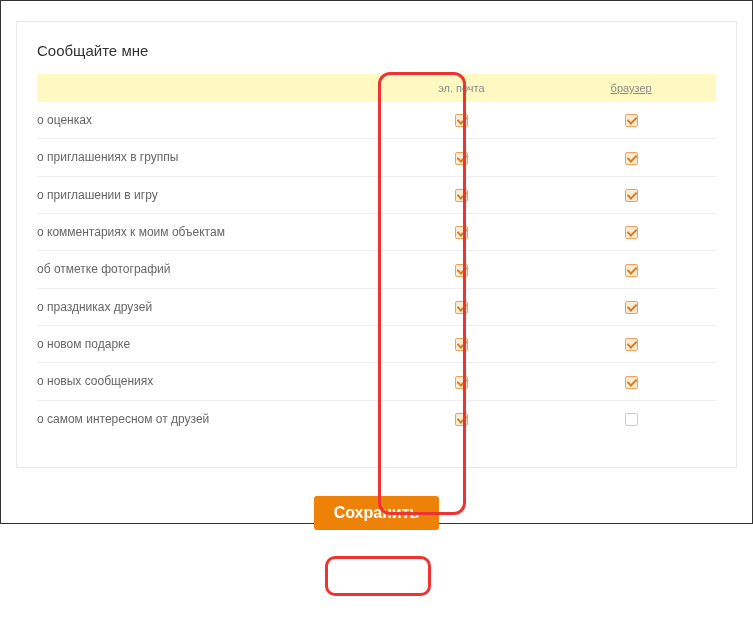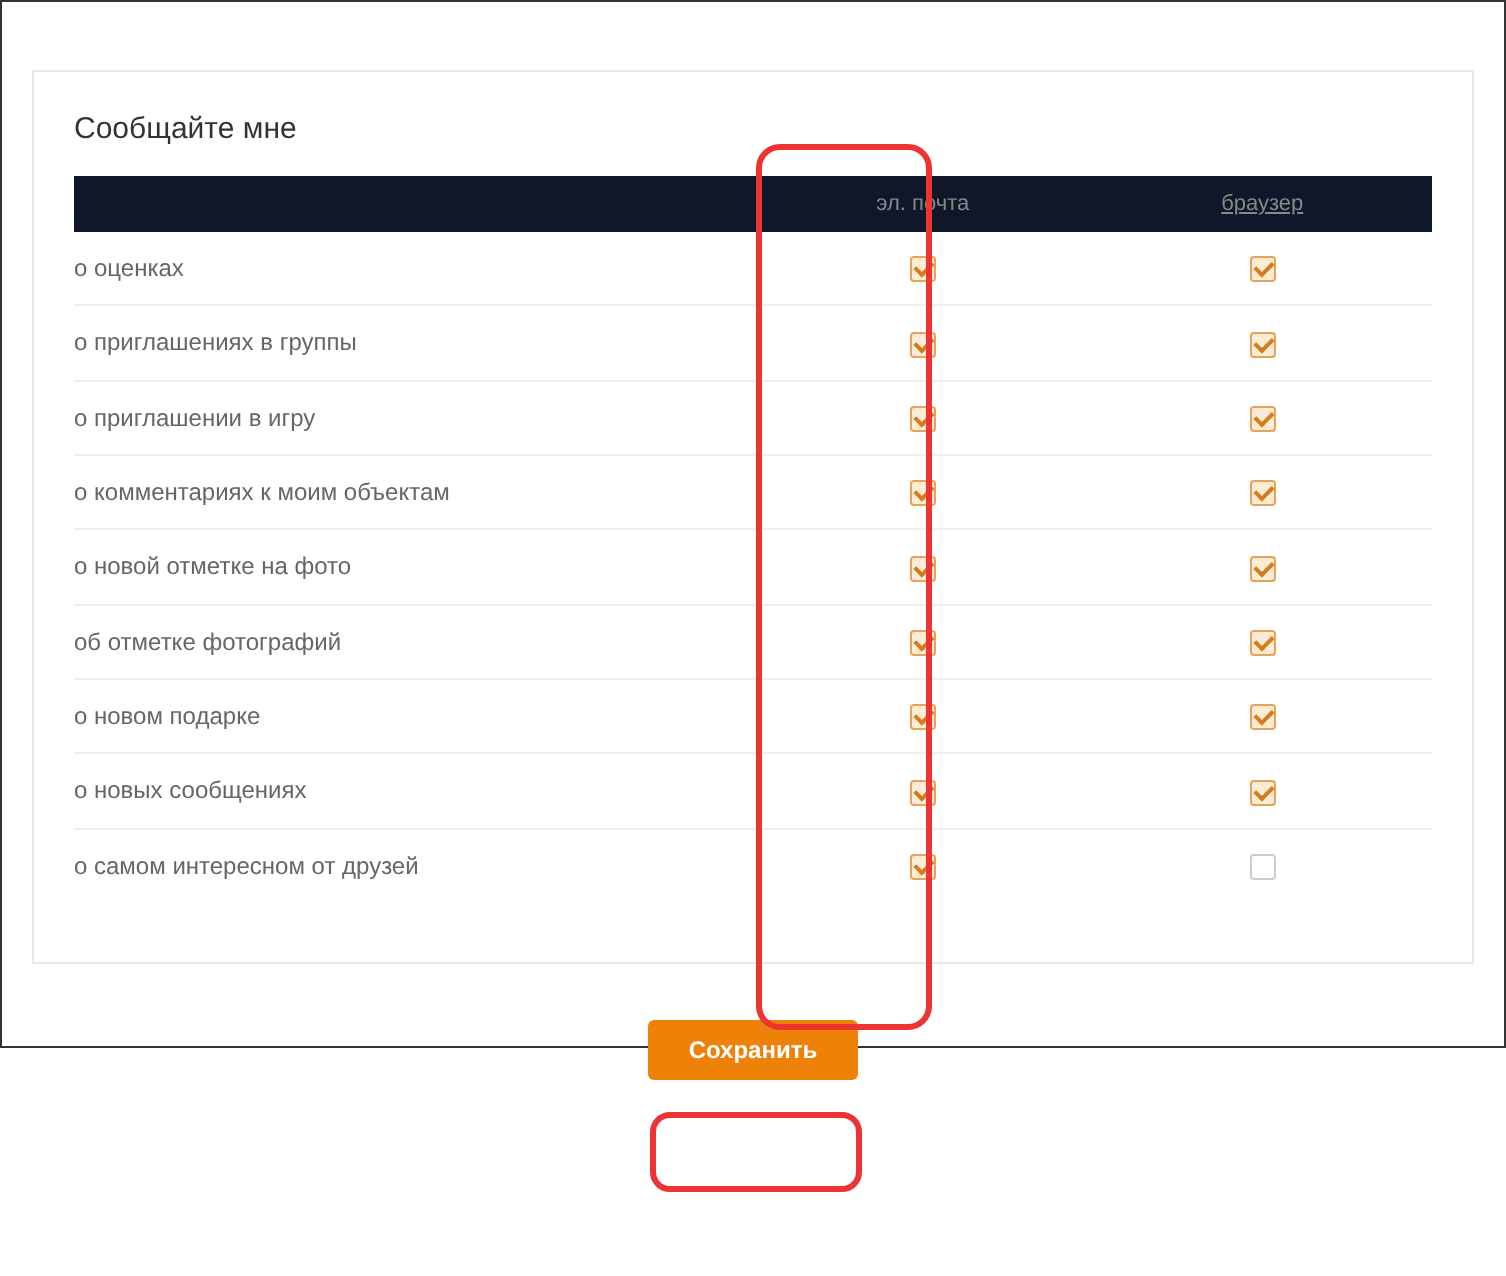--- a/index.html
+++ b/index.html
@@ -8,40 +8,40 @@
       background: #fff;
       padding: 0;
       width: 753px;
       height: 638px;
       position: relative;
     }
     .outer {
       border: 1px solid #333;
       width: 753px;
       height: 524px;
-      padding-top: 34px;
+      padding-top: 20px;
     }
     .container {
       background: #fff;
       border: 1px solid #e8e8e8;
       margin: 0 15px;
       padding: 20px 20px 30px;
     }
     .title {
       font-size: 15px;
       color: #333;
       margin-bottom: 15px;
       font-weight: normal;
     }
     table {
       width: 100%;
       border-collapse: collapse;
     }
     thead tr {
-      background: #0f172a;
+      background: #fef9c3;
     }
     th {
       font-size: 11px;
       color: #888;
       font-weight: normal;
       padding: 8px 0;
       text-align: center;
     }
     th.label-col { text-align: left; width: 50%; }
     th.email-col { width: 25%; }
@@ -96,21 +96,21 @@
     .btn-wrap {
       text-align: center;
       margin-top: 28px;
     }
     .save-btn {
       display: inline-block;
       background: #ee8208;
       color: #fff;
       border: none;
       padding: 8px 20px;
-      font-size: 12px;
+      font-size: 16px;
       border-radius: 3px;
       cursor: pointer;
       font-weight: bold;
     }
     .highlight-save {
       position: absolute;
       border: 3px solid #e33;
       border-radius: 10px;
       top: 556px;
       left: 325px;
@@ -148,26 +148,26 @@
             <td class="label-cell">о приглашении в игру</td>
             <td class="cb-cell"><span class="cb checked"></span></td>
             <td class="cb-cell"><span class="cb checked"></span></td>
           </tr>
           <tr>
             <td class="label-cell">о комментариях к моим объектам</td>
             <td class="cb-cell"><span class="cb checked"></span></td>
             <td class="cb-cell"><span class="cb checked"></span></td>
           </tr>
           <tr>
-            <td class="label-cell">о новой отметке на фото</td>
+            <td class="label-cell">об отметке фотографий</td>
             <td class="cb-cell"><span class="cb checked"></span></td>
             <td class="cb-cell"><span class="cb checked"></span></td>
           </tr>
           <tr>
-            <td class="label-cell">об отметке фотографий</td>
+            <td class="label-cell">о праздниках друзей</td>
             <td class="cb-cell"><span class="cb checked"></span></td>
             <td class="cb-cell"><span class="cb checked"></span></td>
           </tr>
           <tr>
             <td class="label-cell">о новом подарке</td>
             <td class="cb-cell"><span class="cb checked"></span></td>
             <td class="cb-cell"><span class="cb checked"></span></td>
           </tr>
           <tr>
             <td class="label-cell">о новых сообщениях</td>

